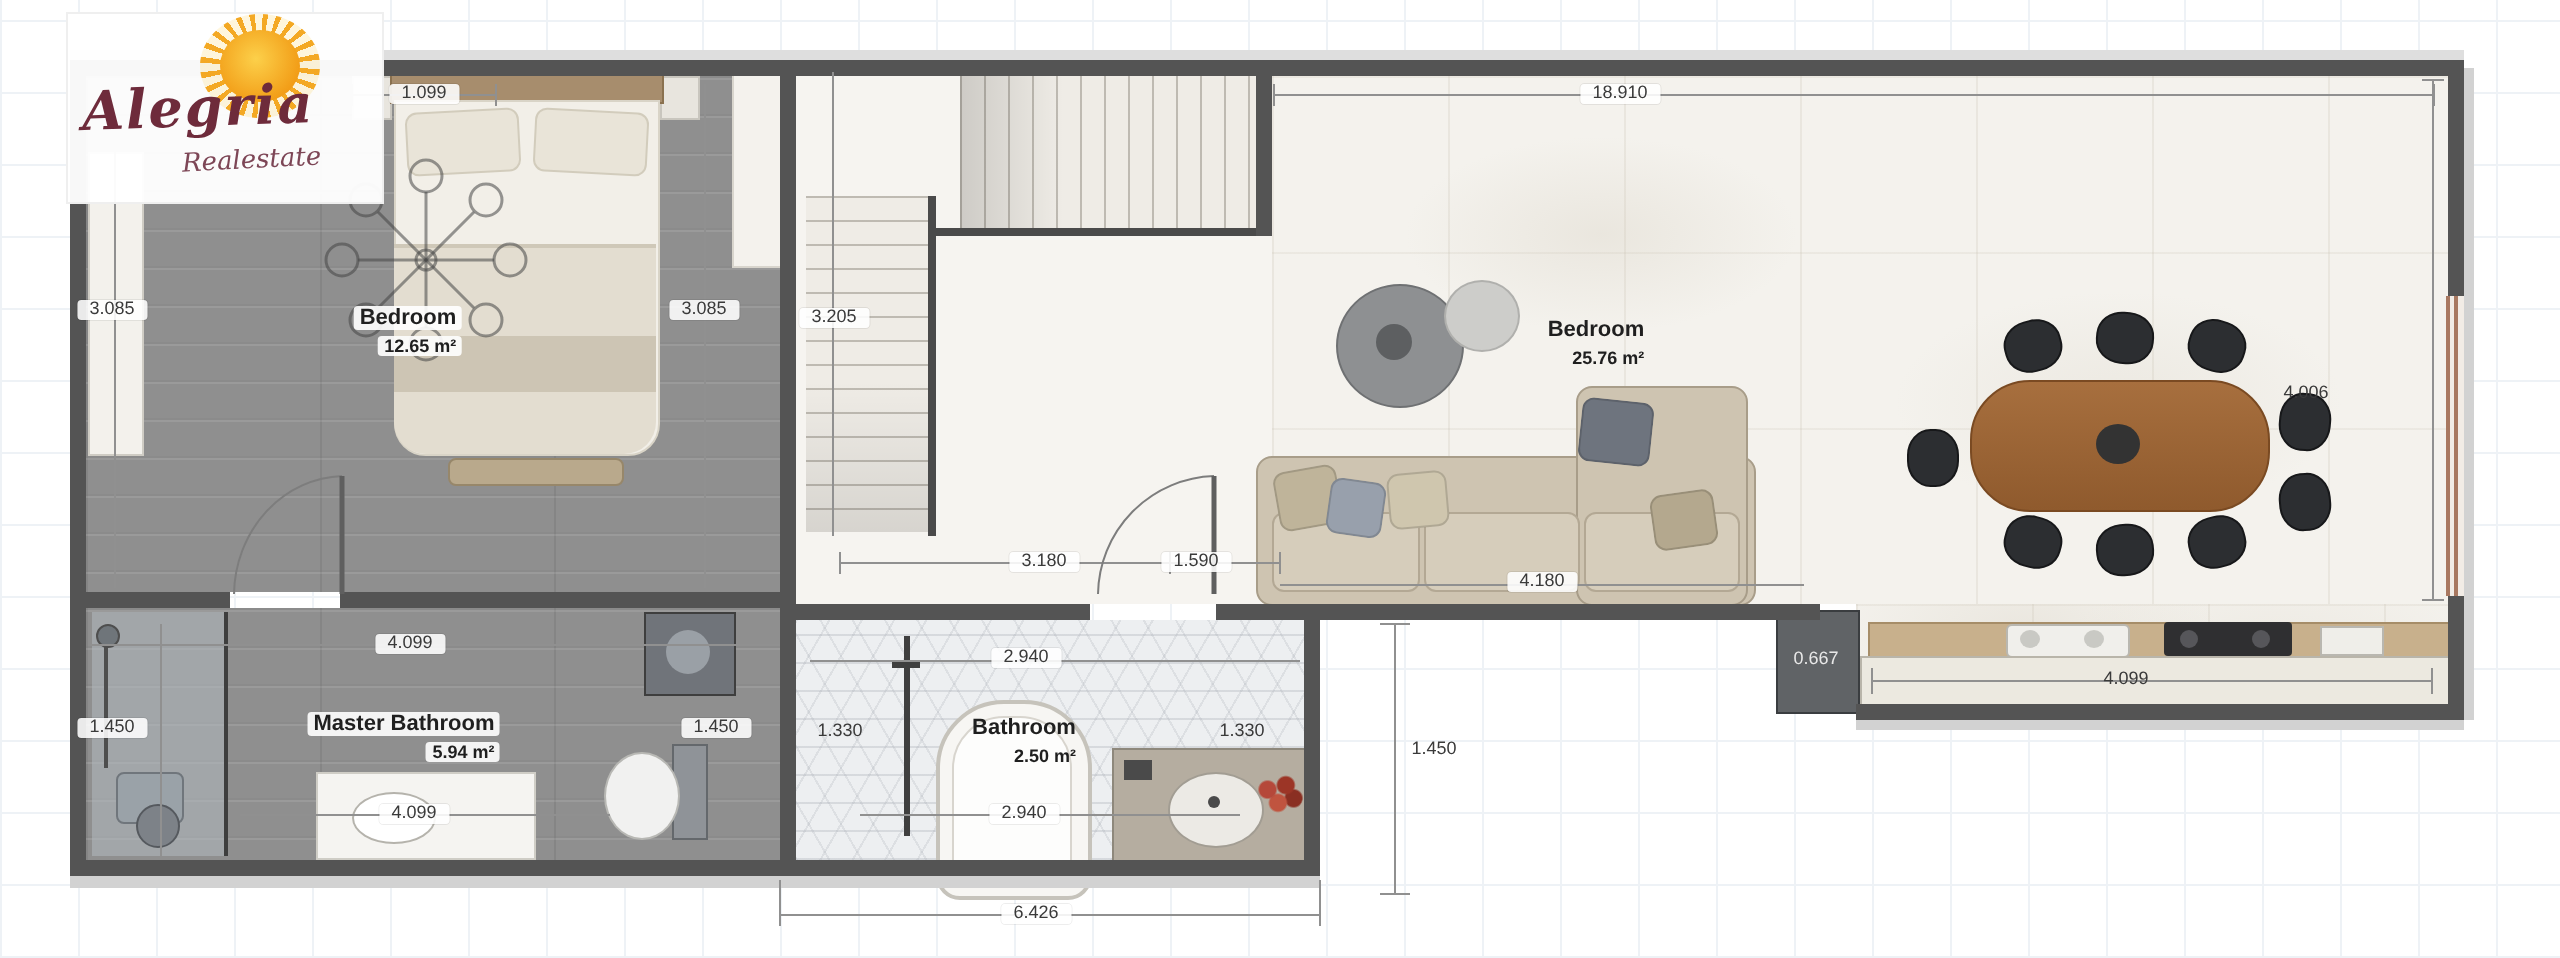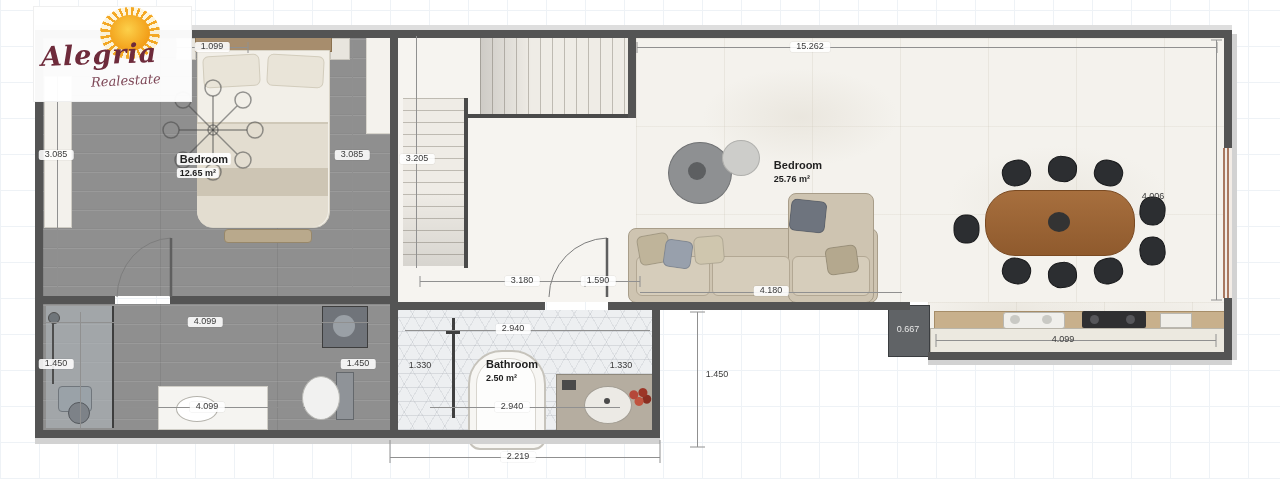--- a/index.html
+++ b/index.html
@@ -35,21 +35,21 @@
       repeating-linear-gradient(90deg,rgba(118,112,100,.40) 0 1px,transparent 1px 12px);}
   .stair-v{position:absolute;background:#efece6;
     background-image:
       linear-gradient(180deg,transparent 55%,rgba(0,0,0,.10)),
       repeating-linear-gradient(180deg,rgba(118,112,100,.40) 0 1px,transparent 1px 12px);}
   .dim{position:absolute;font-size:9px;line-height:1.1;color:#3a3a3a;
     transform:translate(-50%,-50%);white-space:nowrap;z-index:6}
   .chip{background:rgba(255,255,255,.88);padding:0 6px;border-radius:2px;
     box-shadow:0 0 0 .5px rgba(0,0,0,.07)}
   .dim-light{color:#e8e8e8}
-  .room-label{position:absolute;transform:translate(-50%,0);text-align:left;z-index:6;color:#1f1f1f}
+  .room-label{position:absolute;transform:translate(-50%,0);text-align:right;z-index:6;color:#1f1f1f}
   .room-label .name{font-weight:bold;font-size:11px;display:inline-block}
   .room-label .area{font-weight:bold;font-size:9px;display:block;margin-top:1px}
   .room-label.chipped .name,.room-label.chipped .area-in{background:rgba(255,255,255,.90);padding:0 3px;border-radius:2px}
   .pillow{position:absolute;border-radius:6px;border:1px solid rgba(0,0,0,.15)}
   .chair{position:absolute;width:27px;height:24px;background:#2c2e31;border:1px solid #17181a;border-radius:45%}
   .cushion{position:absolute;background:#d6cdbb;border:1px solid #b3a894;border-radius:6px}
   .logo{position:absolute;left:33px;top:6px;width:157px;height:94px;background:rgba(255,255,255,.96);
     border:1px solid #efefef;z-index:10}
   .sun{position:absolute;left:66px;top:0px;width:60px;height:52px}
   .sun-rays{position:absolute;inset:0;border-radius:50%;
@@ -234,46 +234,50 @@
   </svg>
 
   <div class="room-label chipped" style="left:204px;top:149px">
     <span class="name">Bedroom</span>
     <span class="area"><span class="area-in">12.65 m²</span></span>
   </div>
   <div class="room-label" style="left:798px;top:155px">
     <span class="name">Bedroom</span>
     <span class="area"><span class="area-in">25.76 m²</span></span>
   </div>
+  <div class="room-label chipped" style="left:202px;top:352px">
+    <span class="name">Master Bathroom</span>
+    <span class="area"><span class="area-in">5.94 m²</span></span>
+  </div>
   <div class="room-label" style="left:512px;top:354px">
     <span class="name">Bathroom</span>
     <span class="area"><span class="area-in">2.50 m²</span></span>
   </div>
 
   <span class="dim chip" style="left:212px;top:47px">1.099</span>
-  <span class="dim chip" style="left:810px;top:47px">15.262</span>
+  <span class="dim chip" style="left:810px;top:47px">18.910</span>
   <span class="dim chip" style="left:56px;top:155px">3.085</span>
   <span class="dim chip" style="left:352px;top:155px">3.085</span>
   <span class="dim chip" style="left:417px;top:159px">3.205</span>
   <span class="dim" style="left:1153px;top:197px">4.006</span>
   <span class="dim chip" style="left:522px;top:281px">3.180</span>
   <span class="dim chip" style="left:598px;top:281px">1.590</span>
   <span class="dim chip" style="left:771px;top:291px">4.180</span>
   <span class="dim chip" style="left:205px;top:322px">4.099</span>
   <span class="dim chip" style="left:207px;top:407px">4.099</span>
   <span class="dim chip" style="left:56px;top:364px">1.450</span>
   <span class="dim chip" style="left:358px;top:364px">1.450</span>
   <span class="dim" style="left:420px;top:366px">1.330</span>
   <span class="dim chip" style="left:513px;top:329px">2.940</span>
   <span class="dim chip" style="left:512px;top:407px">2.940</span>
   <span class="dim" style="left:621px;top:366px">1.330</span>
   <span class="dim dim-light" style="left:908px;top:330px">0.667</span>
   <span class="dim" style="left:1063px;top:340px">4.099</span>
   <span class="dim" style="left:717px;top:375px">1.450</span>
-  <span class="dim chip" style="left:518px;top:457px">2.219</span>
+  <span class="dim chip" style="left:518px;top:457px">6.426</span>
 
   <div class="logo">
     <div class="sun">
       <div class="sun-rays"></div>
       <div class="sun-core"></div>
     </div>
     <div class="logo-name">Alegria</div>
     <div class="logo-sub">Realestate</div>
   </div>
 

